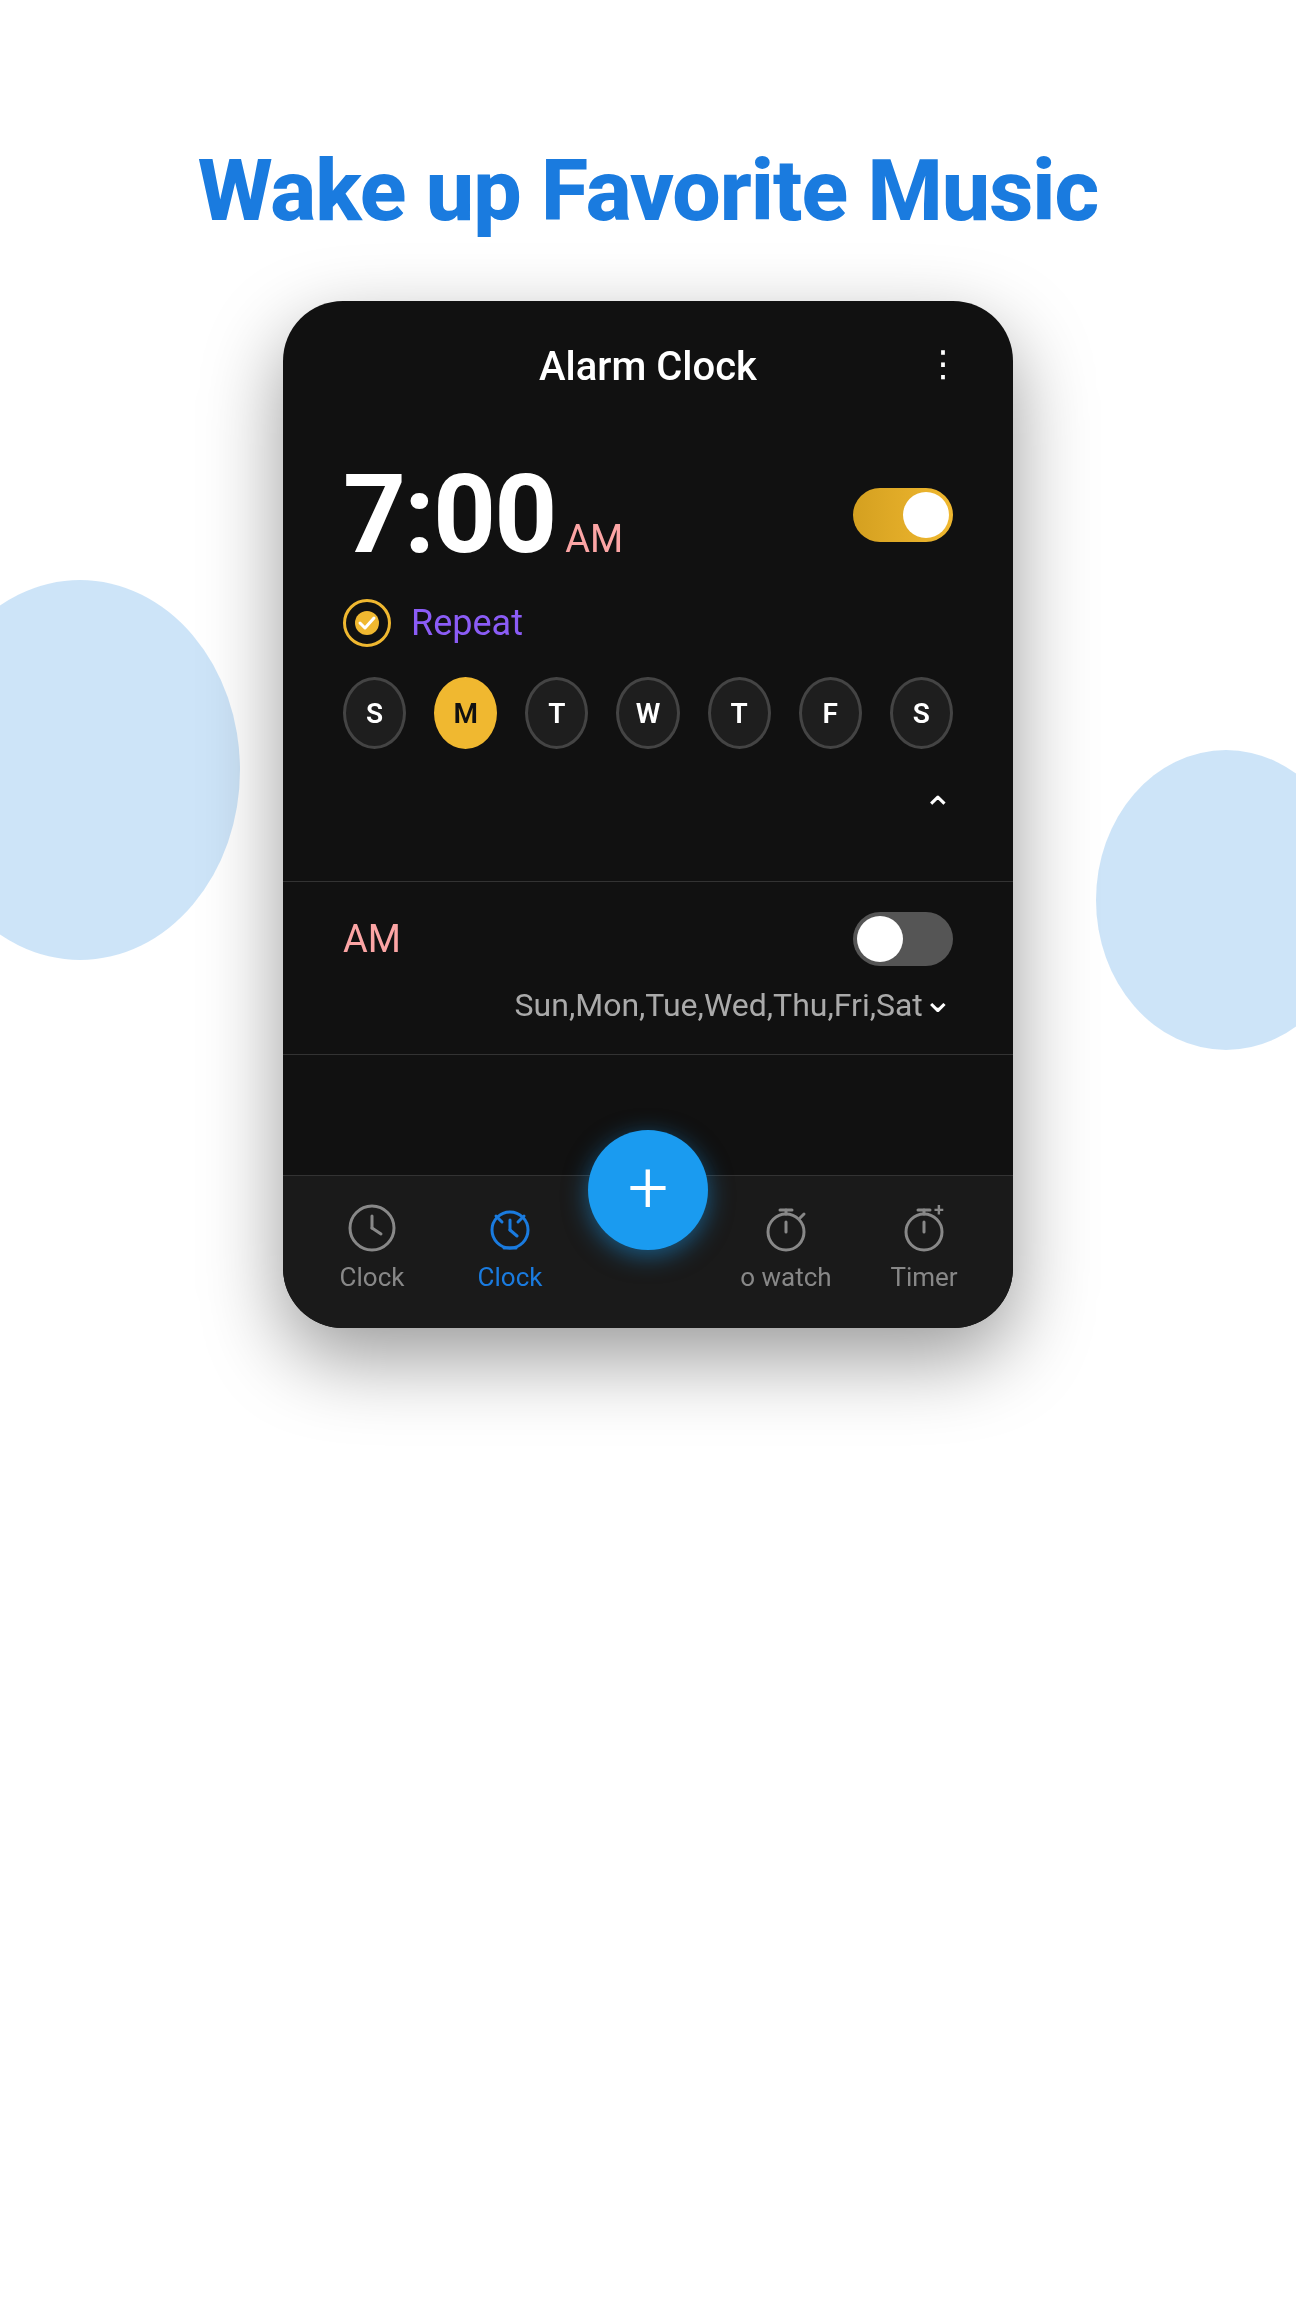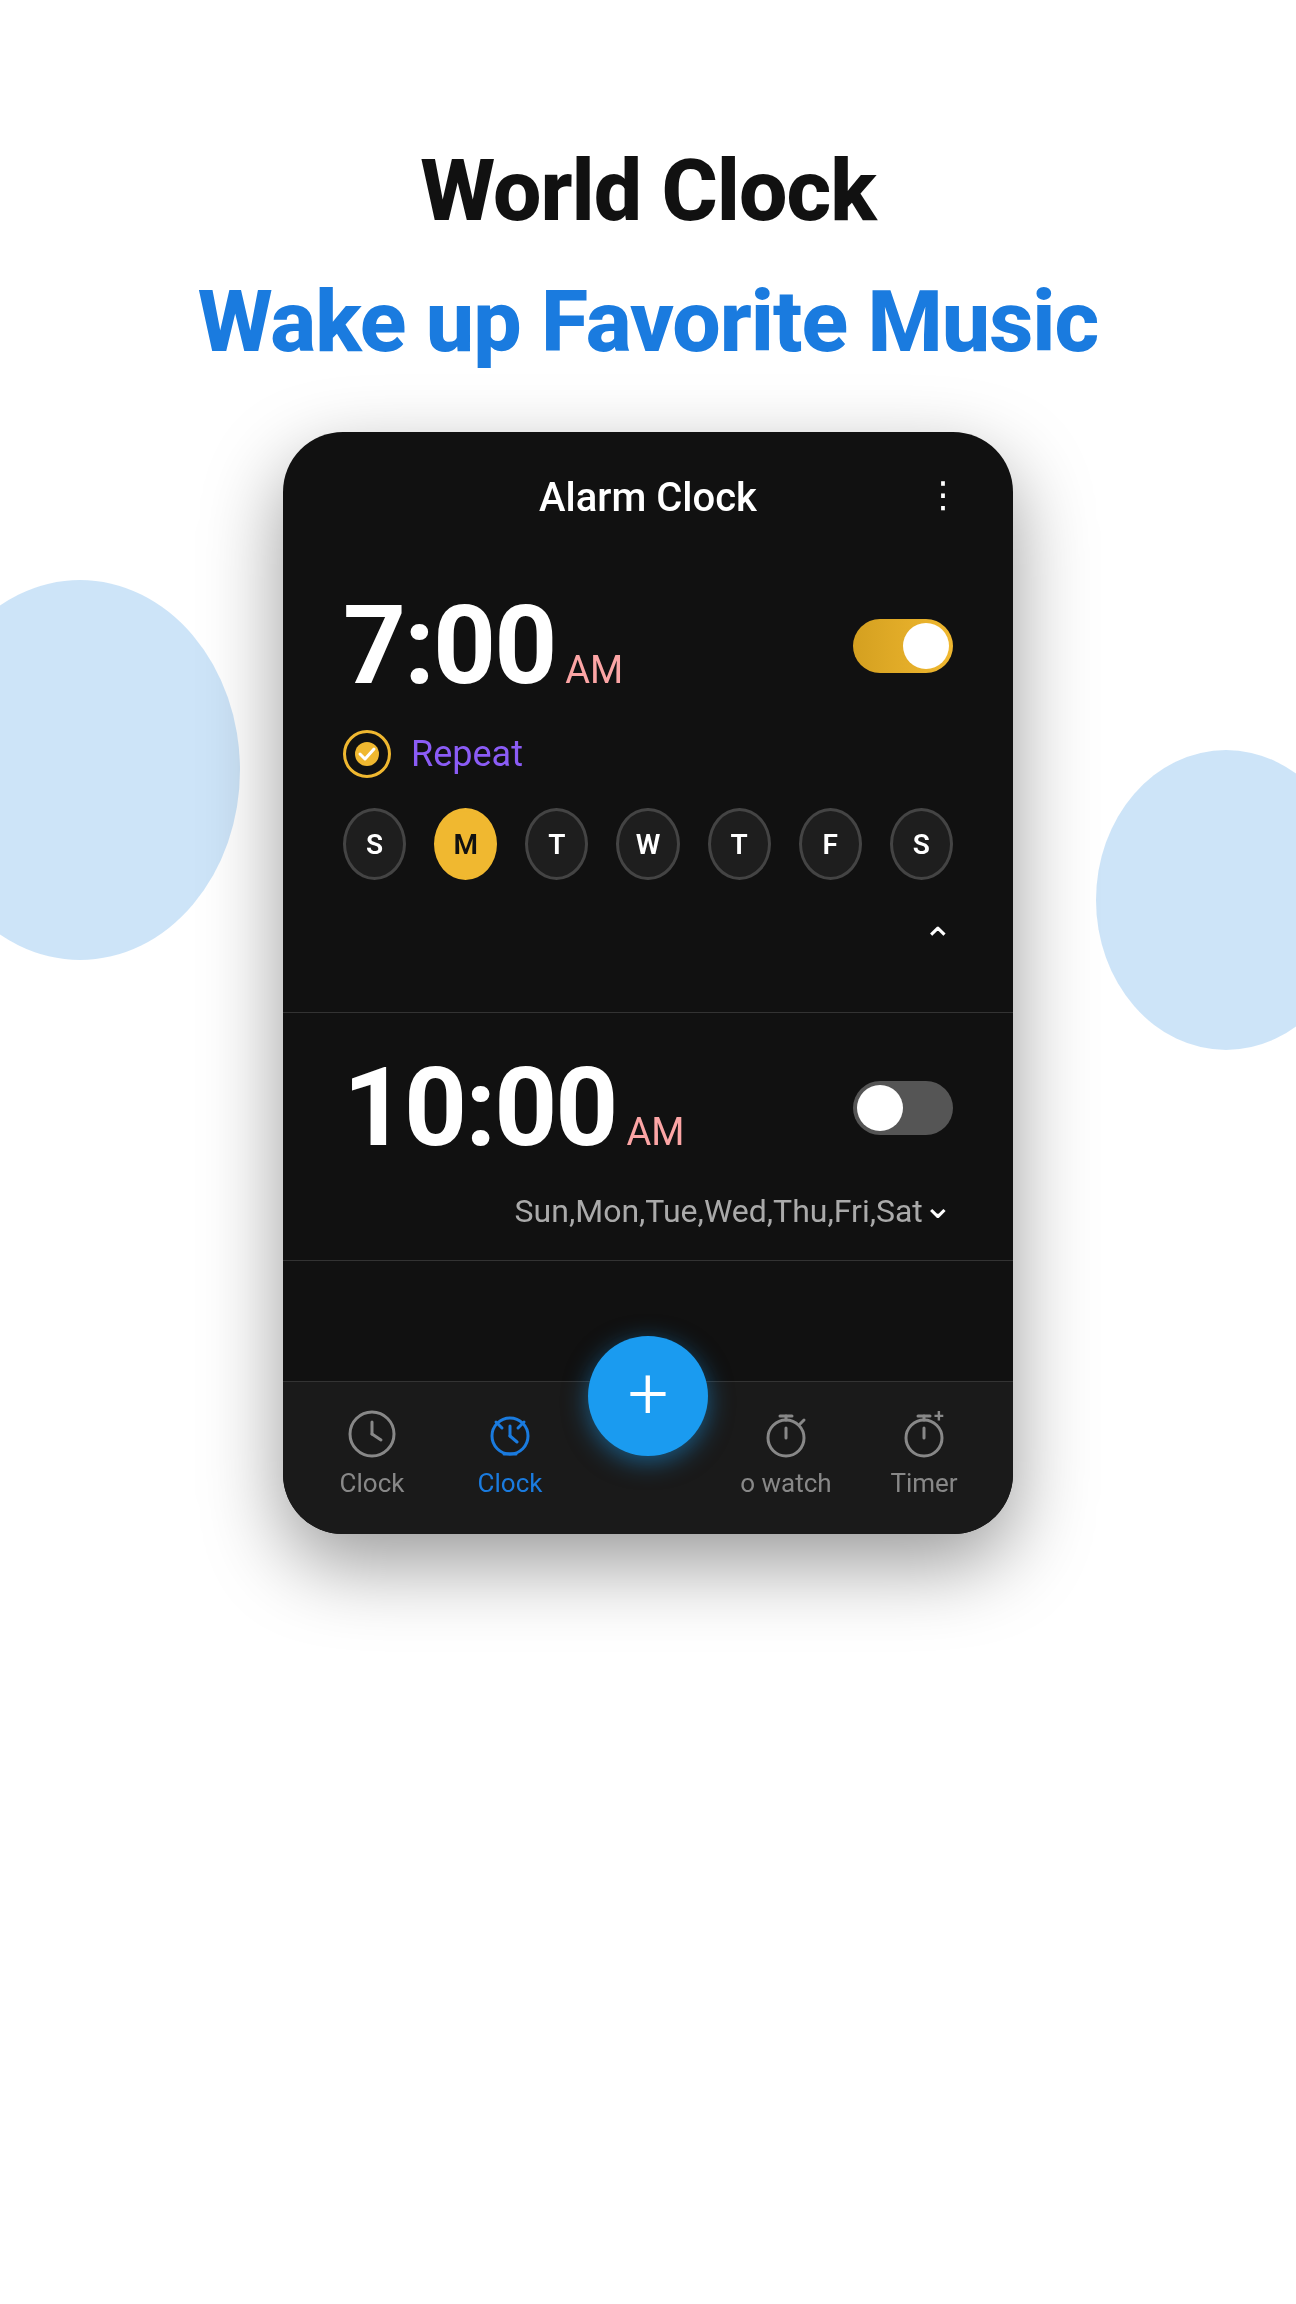--- a/index.html
+++ b/index.html
@@ -321,21 +321,20 @@
     .nav-icon-timer { color: #888888; }
 
   </style>
 </head>
 <body>
 
 <div class="blob-left"></div>
 <div class="blob-right"></div>
 
 <div class="header-section">
-  <div class="main-title">World Clock</div>
   <div class="subtitle">Wake up Favorite Music</div>
 </div>
 
 <div class="phone-mockup">
 
   <div class="app-header">
     <span class="app-title">Alarm Clock</span>
     <span class="menu-dots">⋮</span>
   </div>
 
@@ -373,21 +372,20 @@
     <div class="collapse-row">
       <span class="chevron-up">⌃</span>
     </div>
   </div>
 
   <div class="divider"></div>
 
   <div class="alarm-section-2">
     <div class="alarm-row">
       <div class="alarm-time">
-        <span class="alarm-time-digits">10:00</span>
         <span class="alarm-ampm">AM</span>
       </div>
       <div class="toggle-track off">
         <div class="toggle-thumb"></div>
       </div>
     </div>
     <div style="display:flex; justify-content:flex-end; align-items:center; margin-top:10px;">
       <span class="alarm-days-text">Sun,Mon,Tue,Wed,Thu,Fri,Sat</span>
       <span class="chevron-down">⌄</span>
     </div>

